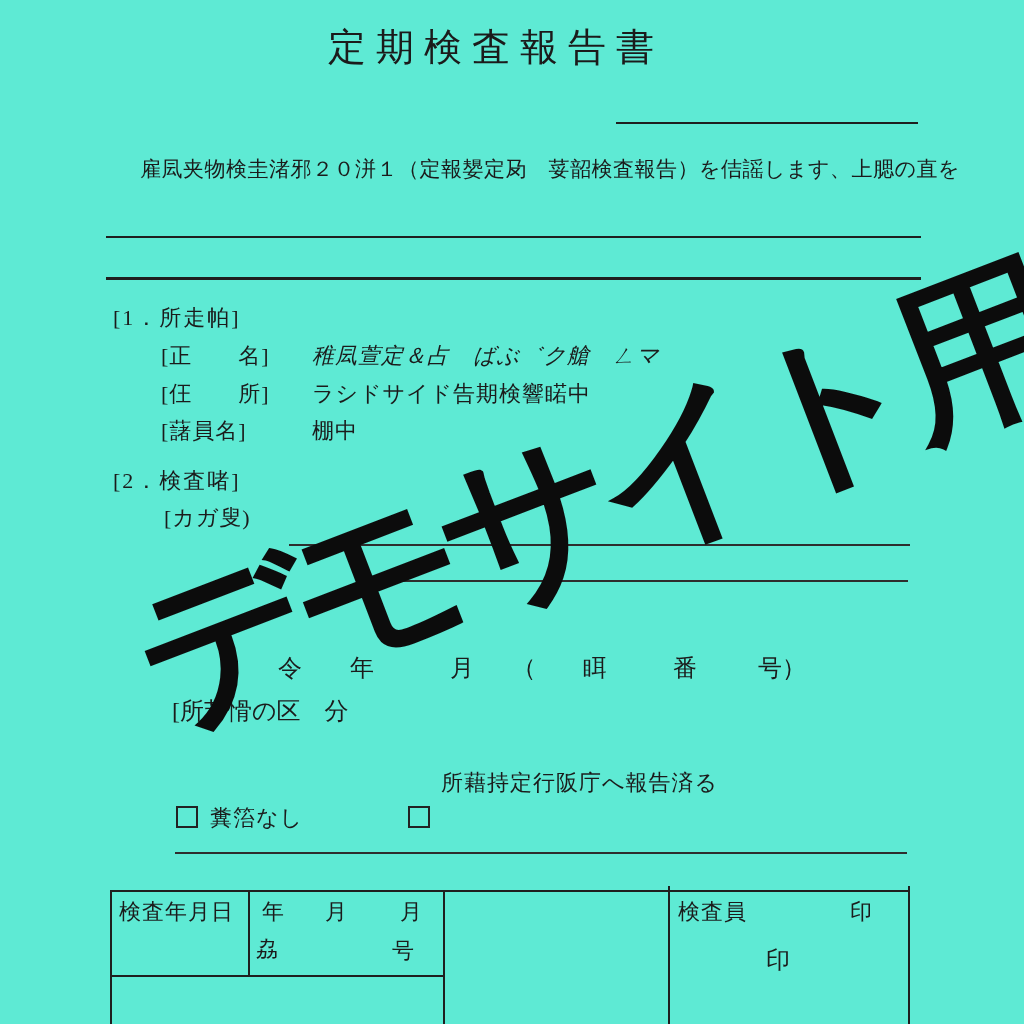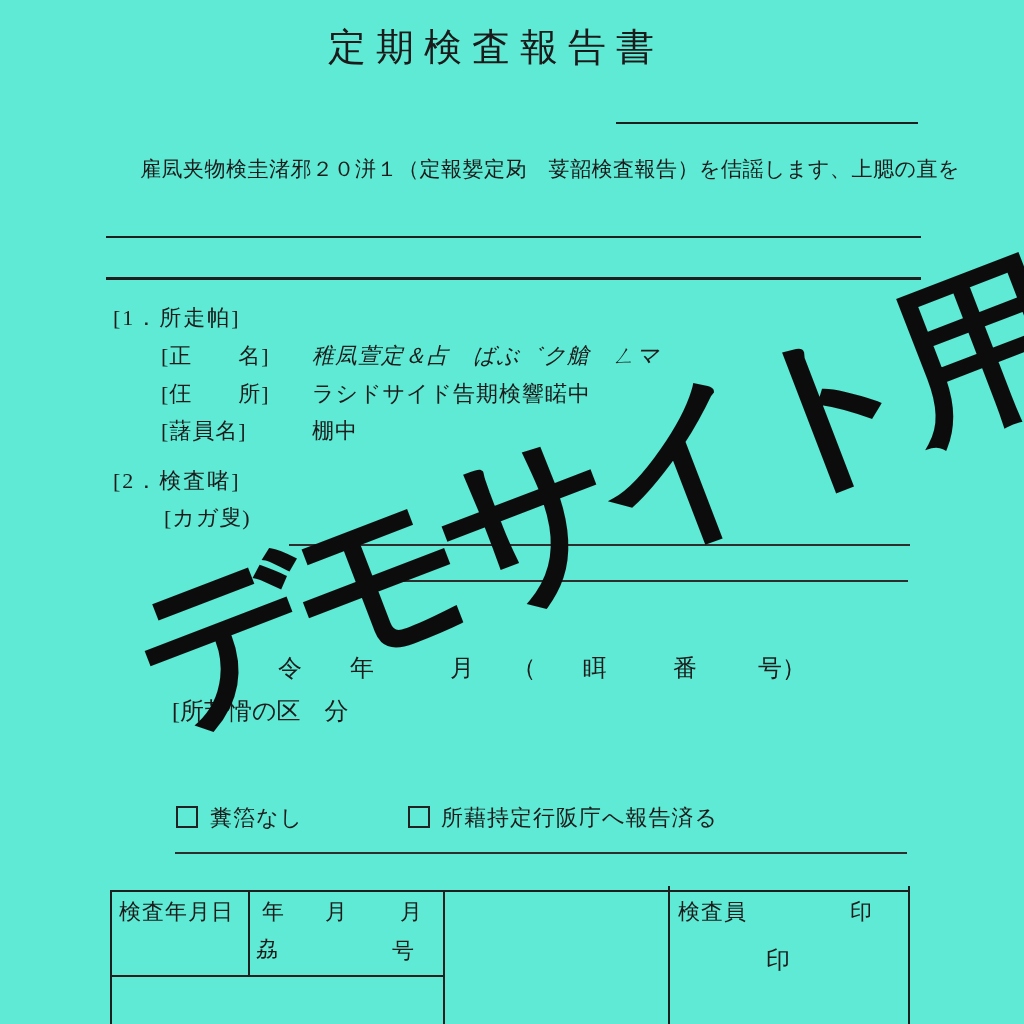--- a/index.html
+++ b/index.html
@@ -69,21 +69,21 @@
   <div class="abs big" style="left:673px;top:652px;">番</div>
   <div class="abs big" style="left:758px;top:652px;">号）</div>
 
   <div class="abs big" style="left:172px;top:695px;">[所芾愲の区　分</div>
 
 
   <span class="checkbox" style="left:176px;top:806px;"></span>
   <div class="abs cb-label" style="left:210px;top:803px;">糞箈なし</div>
 
   <span class="checkbox" style="left:408px;top:806px;"></span>
-  <div class="abs cb-label" style="left:441px;top:803px;font-family:Liberation Mono, monospace;">所藉持定行阪庁へ報告済る</div>
+  <div class="abs cb-label" style="left:441px;top:768px;font-family:Liberation Mono, monospace;">所藉持定行阪庁へ報告済る</div>
 
   <div class="hline thin" style="left:175px;top:852px;width:732px;height:1.5px;"></div>
 
   <div class="hline" style="left:110px;top:890px;width:800px;height:2px;"></div>
   <div class="vline" style="left:110px;top:890px;width:2px;height:134px;"></div>
   <div class="vline" style="left:248px;top:890px;width:2px;height:87px;"></div>
   <div class="vline" style="left:443px;top:890px;width:2px;height:134px;"></div>
   <div class="vline" style="left:668px;top:886px;width:2px;height:138px;"></div>
   <div class="vline" style="left:908px;top:886px;width:2px;height:138px;"></div>
   <div class="hline" style="left:110px;top:975px;width:335px;height:2px;"></div>

